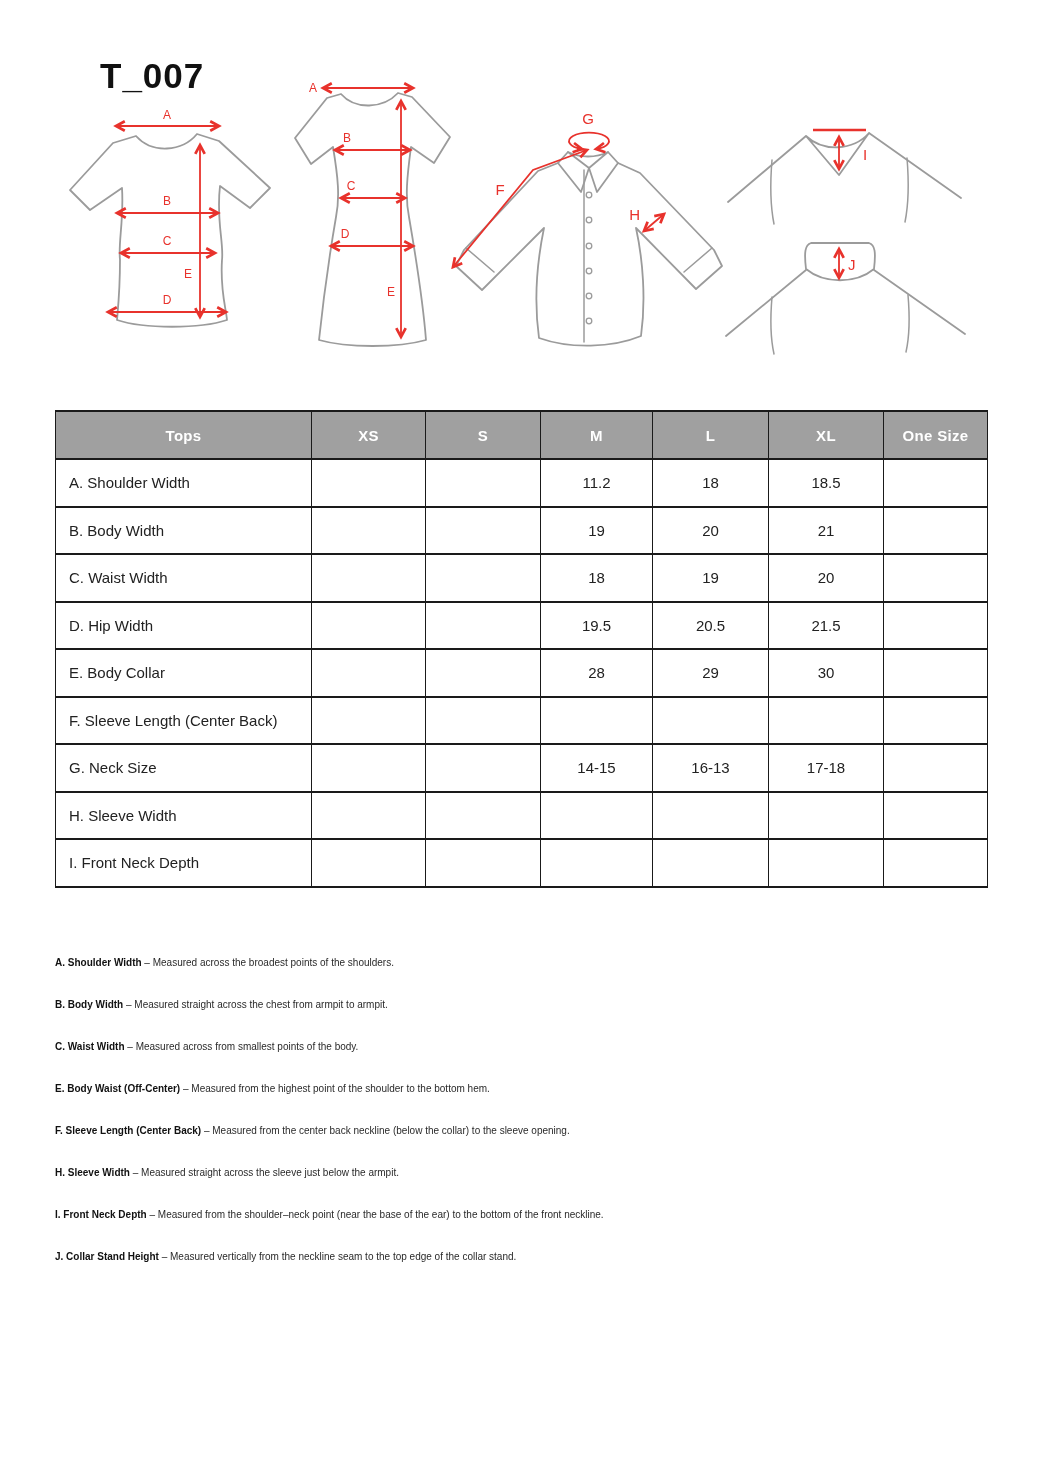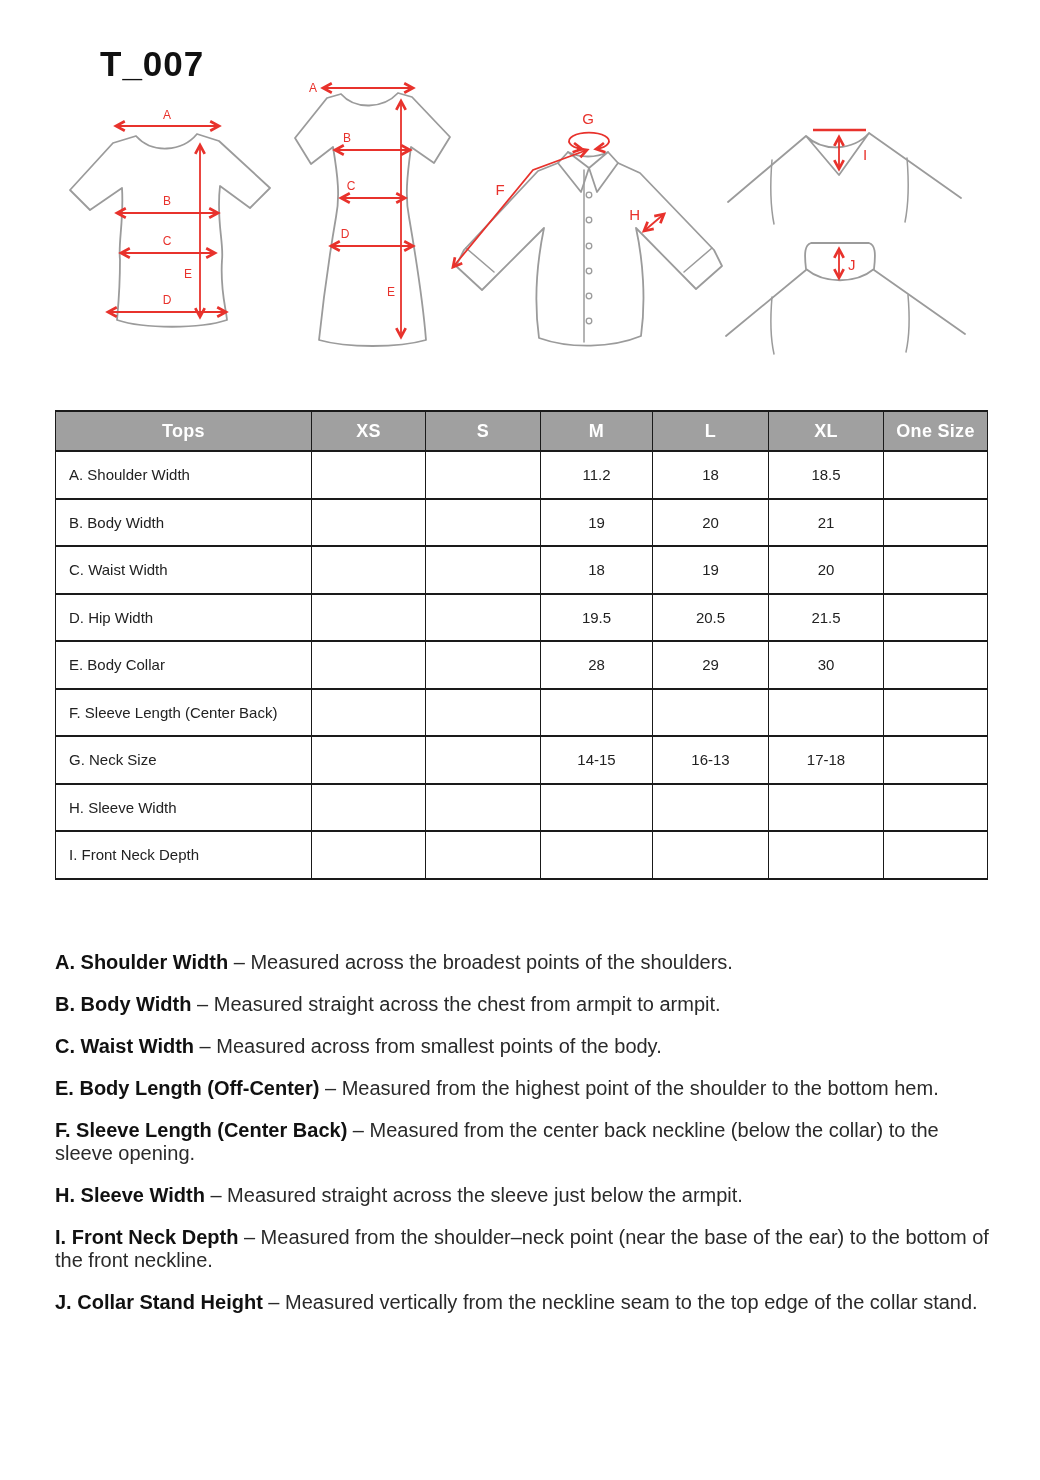--- a/index.html
+++ b/index.html
@@ -1,43 +1,43 @@
 <!DOCTYPE html>
 <html><head>
 <meta charset="utf-8">
 <style>
   html,body{margin:0;padding:0;background:#ffffff;}
   .page{position:relative;width:1040px;height:1480px;background:#ffffff;
         font-family:"Liberation Sans",sans-serif;color:#1d1d1d;overflow:hidden;}
-  .page-title{position:absolute;left:100px;top:44px;margin:0;font-size:35px;
+  .page-title{position:absolute;left:100px;top:56px;margin:0;font-size:35px;
         font-weight:700;letter-spacing:1px;color:#111;}
   
   .diagram{position:absolute;}
   .garment{fill:#ffffff;stroke:#9b9b9b;stroke-width:1.8;stroke-linejoin:round;stroke-linecap:round;}
   .garment-line{fill:none;stroke:#9b9b9b;stroke-width:1.8;stroke-linejoin:round;stroke-linecap:round;}
   .seam{fill:none;stroke:#9b9b9b;stroke-width:1.5;stroke-linecap:round;}
   .button-dot{fill:#ffffff;stroke:#9b9b9b;stroke-width:1.3;}
   .red-line{fill:none;stroke:#e8322c;stroke-width:1.8;}
   .red-thick{fill:none;stroke:#e8322c;stroke-width:2.6;}
   .red-label{fill:#e8322c;font-family:"Liberation Sans",sans-serif;font-size:12px;}
   .red-label.big{font-size:15px;}
   
   .size-table{position:absolute;left:55px;top:410px;border-collapse:collapse;
         table-layout:fixed;width:932px;}
-  .size-table th{background:#a0a0a0;color:#ffffff;font-size:18px;font-weight:600;
-        height:40px;text-align:center;letter-spacing:.3px;}
+  .size-table th{background:#a0a0a0;color:#ffffff;font-size:15px;font-weight:600;
+        height:48px;text-align:center;letter-spacing:.3px;}
   .size-table th,.size-table td{border-left:1.4px solid #1a1a1a;border-right:1.4px solid #1a1a1a;
         border-top:2.5px solid #1a1a1a;border-bottom:2.5px solid #1a1a1a;
         box-sizing:border-box;padding:0;}
   .size-table td{height:47.5px;font-size:15px;color:#222;background:#fff;}
   .label-cell{text-align:left;padding-left:13px !important;}
   .value-cell{text-align:center;}
   
   .definitions{position:absolute;left:55px;top:951px;width:938px;}
-  .def{margin:0 0 19px 0;font-size:20px;line-height:23px;color:#2a2a2a;}
+  .def{margin:0 0 19px 0;font-size:10px;line-height:23px;color:#2a2a2a;}
   .def strong{color:#111;font-weight:700;}
 </style>
 </head>
 <body>
 
 <div class="page">
 
   <h1 class="page-title">T_007</h1>
 
   <svg class="diagram" style="left:60px;top:108px" width="220" height="245" viewBox="0 0 220 245">
@@ -244,20 +244,20 @@
           <td class="value-cell"></td>
           <td class="value-cell"></td>
         </tr>
       </tbody>
   </table>
 
   <div class="definitions">
       <p class="def"><strong>A. Shoulder Width</strong><span> – </span><span>Measured across the broadest points of the shoulders.</span></p>
       <p class="def"><strong>B. Body Width</strong><span> – </span><span>Measured straight across the chest from armpit to armpit.</span></p>
       <p class="def"><strong>C. Waist Width</strong><span> – </span><span>Measured across from smallest points of the body.</span></p>
-      <p class="def"><strong>E. Body Length (Off-Center)</strong><span> – </span><span>Measured from the highest point of the shoulder to the bottom hem.</span></p>
+      <p class="def"><strong>E. Body Waist (Off-Center)</strong><span> – </span><span>Measured from the highest point of the shoulder to the bottom hem.</span></p>
       <p class="def"><strong>F. Sleeve Length (Center Back)</strong><span> – </span><span>Measured from the center back neckline (below the collar) to the sleeve opening.</span></p>
       <p class="def"><strong>H. Sleeve Width</strong><span> – </span><span>Measured straight across the sleeve just below the armpit.</span></p>
       <p class="def"><strong>I. Front Neck Depth</strong><span> – </span><span>Measured from the shoulder–neck point (near the base of the ear) to the bottom of the front neckline.</span></p>
       <p class="def"><strong>J. Collar Stand Height</strong><span> – </span><span>Measured vertically from the neckline seam to the top edge of the collar stand.</span></p>
     </div>
 
 </div>
 
 </body></html>

